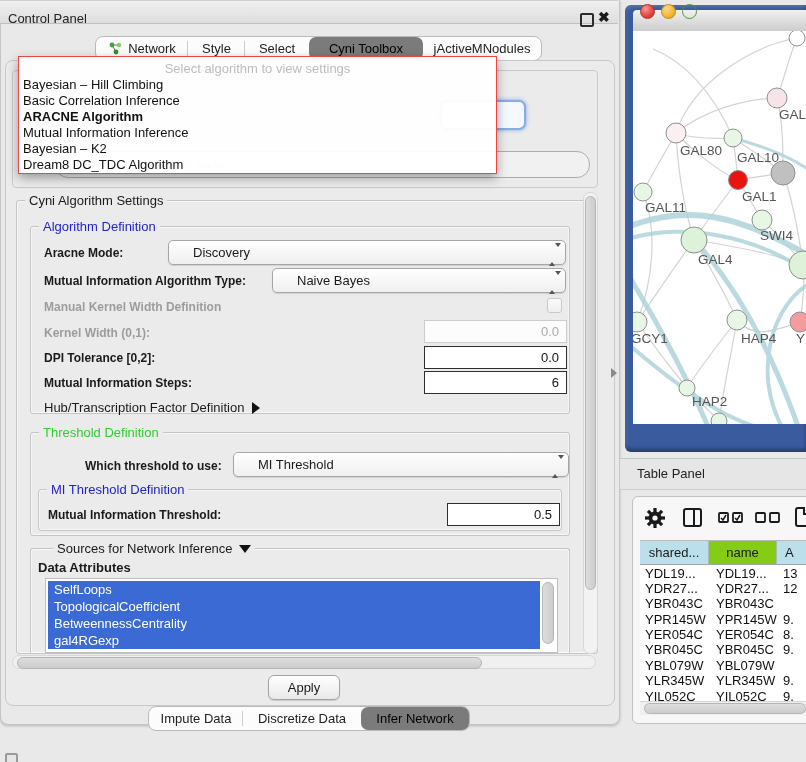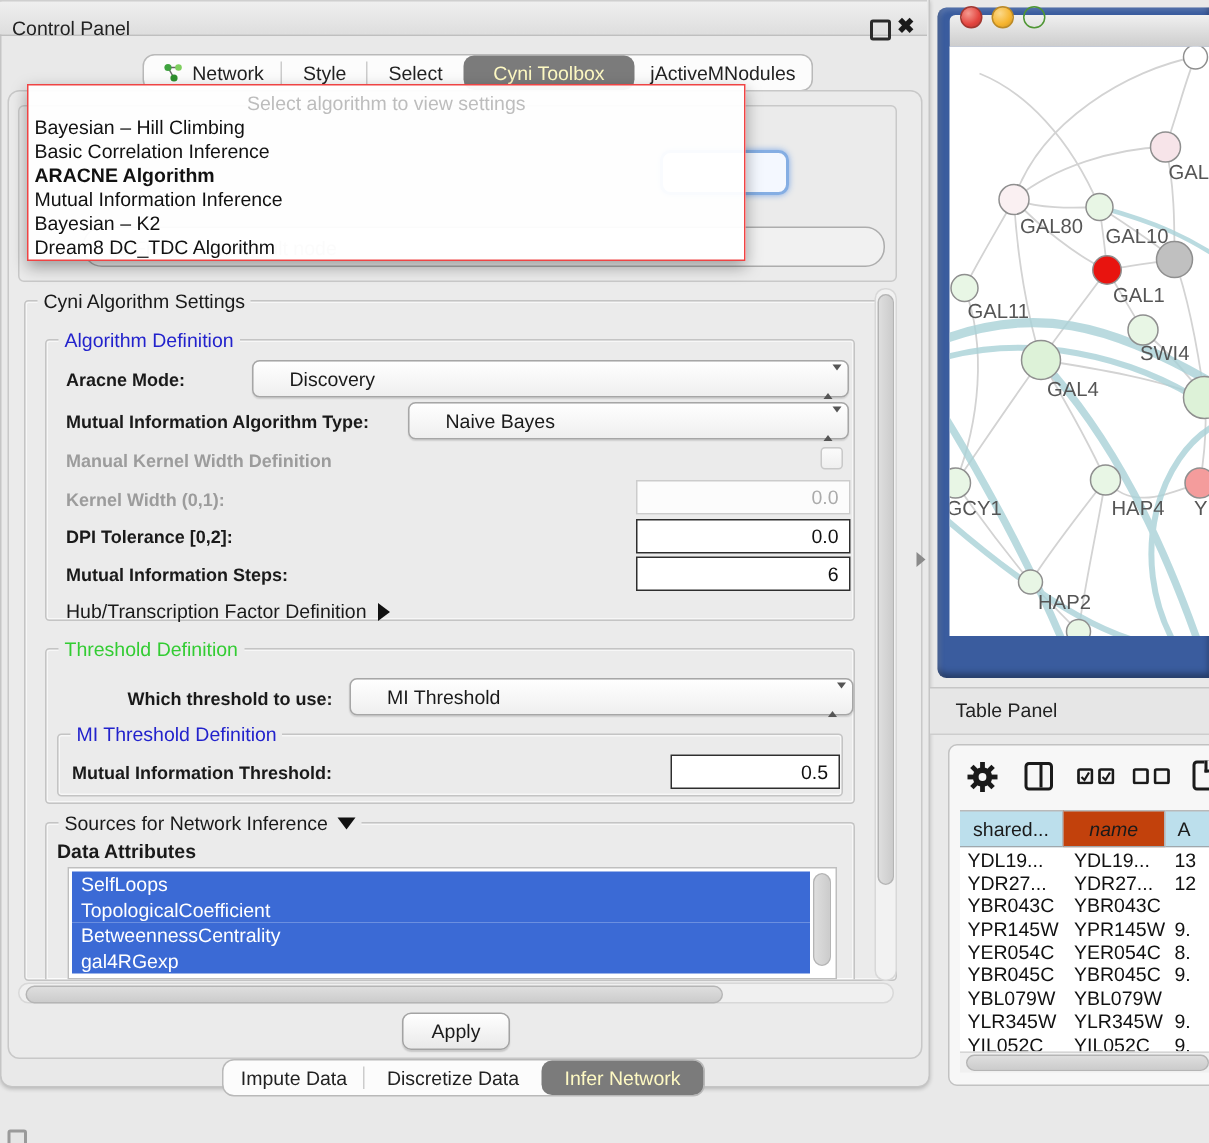--- a/index.html
+++ b/index.html
@@ -13,21 +13,21 @@
   .cp-titlebar{left:0;top:8;width:618px;height:22px;
                background:linear-gradient(#EFEFEF,#DEDEDE);border-bottom:1px solid #BFBFBF;border-top:1px solid #CFCFCF;}
   .cp-title{left:8px;top:11px;font-size:13px;color:#222;}
   .float-btn{left:580px;top:13px;width:10px;height:10px;border:2px solid #2A2A2A;border-radius:2px;}
   .close-btn{left:598px;top:9px;font-size:14px;font-weight:bold;color:#1A1A1A;}
   
   .tabbar{left:95px;top:36px;width:445px;height:23px;background:#FCFCFC;border:1px solid #B9B9B9;
           border-radius:8px;display:flex;align-items:stretch;}
   .tab{display:flex;align-items:center;justify-content:center;font-size:13px;color:#222;position:relative;}
   .tab.sep::after{content:"";position:absolute;right:0;top:4px;bottom:4px;width:1px;background:#CCC;}
-  .tab.selected{background:#7B7B7B;color:#fef9c3;border-radius:7px;}
+  .tab.selected{background:#7B7B7B;color:#000000;border-radius:7px;}
   
   .content-box{left:5px;top:60px;width:608px;height:644px;background:#EBEBEB;
                border:1px solid #C8C8C8;border-radius:8px;}
   
   .ghost-group{left:12px;top:70px;width:584px;height:116px;border:1px solid #C9C9C9;border-radius:4px;}
   .ghost-combo-blue{left:440px;top:100px;width:82px;height:26px;border:2px solid #85AEE3;border-radius:7px;
                     background:#F4F8FF;box-shadow:0 0 4px #7FA9E6;}
   .ghost-combo{left:55px;top:151px;width:535px;height:27px;border:1px solid #ADADAD;border-radius:13px;
                background:#F1F1F1;font-size:13px;line-height:27px;color:#B5B5B5;padding-left:16px;box-sizing:border-box;}
   
@@ -186,21 +186,21 @@
   <span>MI Threshold</span>
   <span class="arrows"><span class="arr-up"></span><span class="arr-dn"></span></span>
 </div>
 <div class="abs group" style="left:38px;top:489px;width:522px;height:40px;">
   <span class="group-label lbl-blue">MI Threshold Definition</span>
 </div>
 <div class="abs row-label" style="left:48px;top:508px;">Mutual Information Threshold:</div>
 <div class="abs field strong" style="left:447px;top:503px;width:113px;height:23px;">0.5</div>
 
 <div class="abs group" style="left:30px;top:548px;width:538px;height:104px;border-bottom:none;border-radius:3px 3px 0 0;">
-  <span class="group-label lbl-black" style="display:flex;align-items:center;">
+  <span class="group-label lbl-black" style="display:flex;align-items:center;margin-left:14px;">
     <span>Sources for Network Inference</span>
     <span class="tri-down" style="margin-left:6px;"></span>
   </span>
 </div>
 <div class="abs row-label" style="left:38px;top:560px;font-size:13px;">Data Attributes</div>
 
 <div class="abs attr-list">
   <div class="attr-item" style="top:2px;background:#3B6AD5;">SelfLoops</div>
   <div class="attr-item" style="top:19px;background:#3B6AD5;">TopologicalCoefficient</div>
   <div class="attr-item" style="top:36px;background:#3B6AD5;">BetweennessCentrality</div>
@@ -353,21 +353,21 @@
       <rect x="1" y="1" width="9" height="9" fill="none" stroke="#1A1A1A" stroke-width="1.8" rx="1"></rect>
     </svg>
 </div>
 <div class="abs icon-box" style="left:795px;top:507px;width:16px;height:20px;background:#F7F7F7;">
   <div style="position:absolute;right:-2px;top:-2px;width:6px;height:6px;background:#F7F7F7;border-left:2px solid #1A1A1A;border-bottom:2px solid #1A1A1A;"></div>
 </div>
 
 <div class="abs th" style="left:640px;top:540px;width:69px;height:25px;background:#BCDFEC;">
   <span>shared...</span>
 </div>
-<div class="abs th" style="left:709px;top:540px;width:68px;height:25px;background:#c2410c;font-style:italic;">
+<div class="abs th" style="left:709px;top:540px;width:68px;height:25px;background:#84cc16;">
   <span>name</span>
 </div>
 <div class="abs th" style="left:777px;top:540px;width:40px;height:25px;background:#BCDFEC;justify-content:flex-start;padding-left:8px;">
   <span>A</span>
 </div>
 
 <div class="abs" style="left:640px;top:565px;width:172px;height:136px;background:#FFF;overflow:hidden;">
   <div class="td" style="left:5px;top:1px">YDL19...</div>
   <div class="td" style="left:76px;top:1px">YDL19...</div>
   <div class="td" style="left:143px;top:1px">13</div>

